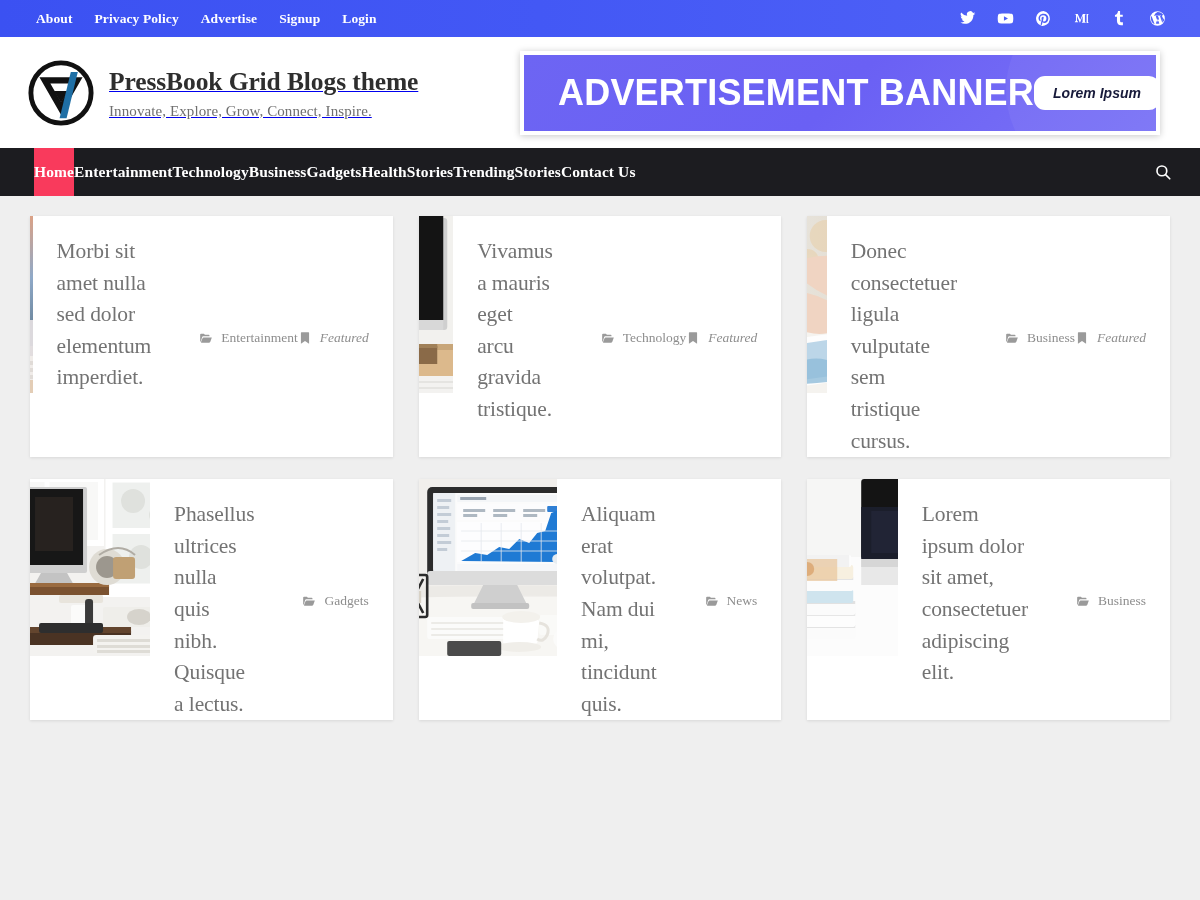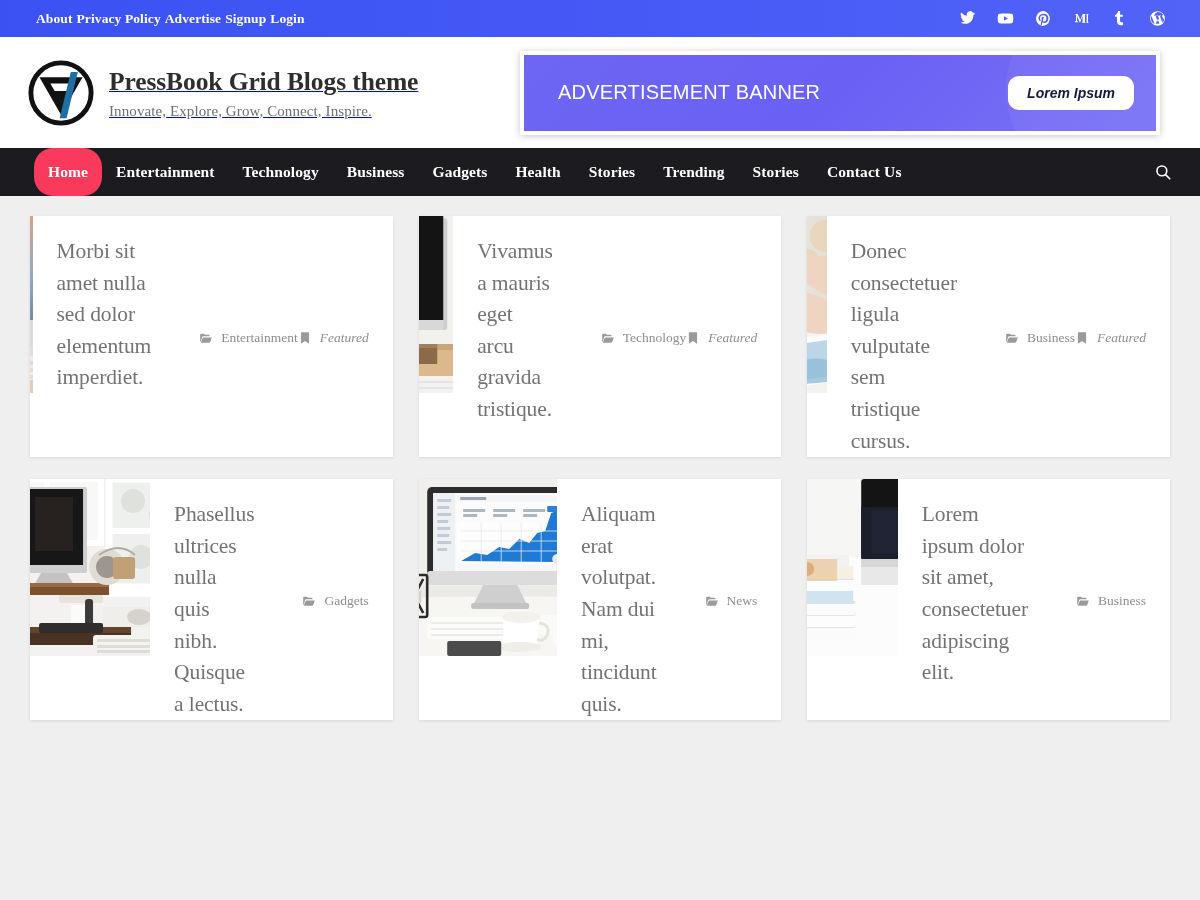--- a/index.html
+++ b/index.html
@@ -10,21 +10,21 @@
     overflow: hidden;
   }
 
   
   .topbar {
     height: 37px;
     background: linear-gradient(90deg, #3b51f2 0%, #4358f5 45%, #5263f7 100%);
     display: flex; align-items: center;
     padding: 0 34px 0 36px;
   }
-  .topnav { display: flex; align-items: center; gap: 4px; }
+  .topnav { display: flex; align-items: center; gap: 22px; }
   .topnav a {
     color: #ffffff; font-size: 13.5px;
     font-family: "Liberation Serif", serif;
     font-weight: 700; text-decoration: none;
     letter-spacing: .1px; white-space: nowrap;
   }
   .topsocial { margin-left: auto; display: flex; align-items: center; gap: 21px; }
   .topsocial .sico { width: 17px; height: 17px; display: block; fill: #ffffff; }
 
   
@@ -58,46 +58,46 @@
     background: linear-gradient(135deg, #6d65f3 0%, #6a60f4 50%, #7a72f6 100%);
     display: flex; align-items: center;
     padding: 0 22px 0 34px; position: relative; overflow: hidden;
   }
   .ad-banner::after {
     content: ""; position: absolute; right: -40px; top: -60px;
     width: 190px; height: 190px; border-radius: 50%;
     background: rgba(255,255,255,.05);
   }
   .ad-text {
-    color: #ffffff; font-size: 20px; font-weight: 400;
+    color: #ffffff; font-size: 36px; font-weight: 700;
     letter-spacing: .2px; white-space: nowrap;
     font-family: "Liberation Sans", sans-serif;
   }
   .ad-pill {
     margin-left: auto; background: #ffffff;
     border-radius: 11px; padding: 9px 19px;
     color: #171a3a; font-size: 14px; font-weight: 700;
     font-style: italic; white-space: nowrap; position: relative; z-index: 2;
     font-family: "Liberation Sans", sans-serif;
   }
 
   
   .mainnav {
     height: 48px; background: #1c1c20;
     display: flex; align-items: stretch;
     padding: 0 28px 0 34px;
   }
   .mainnav-list { display: flex; align-items: stretch; }
   .mainnav-list a {
     display: flex; align-items: center;
-    padding: 0 14px;
+    padding: 0 0;
     color: #ffffff; text-decoration: none;
     font-family: "Liberation Serif", serif;
     font-weight: 700; font-size: 15.5px;
-    letter-spacing: .1px; white-space: nowrap; border-radius: 19px;
+    letter-spacing: .1px; white-space: nowrap;
   }
   .mainnav-list a.active { background: #f93a5c; }
   .nav-search { margin-left: auto; display: flex; align-items: center; padding-left: 18px; }
   .nav-search svg { width: 18px; height: 18px; stroke: #ffffff; fill: none; stroke-width: 2.2; }
 
   
   .content { padding: 20px 30px 0 30px; }
   .grid {
     display: grid; grid-template-columns: repeat(3, 1fr);
     gap: 22px 26px;

